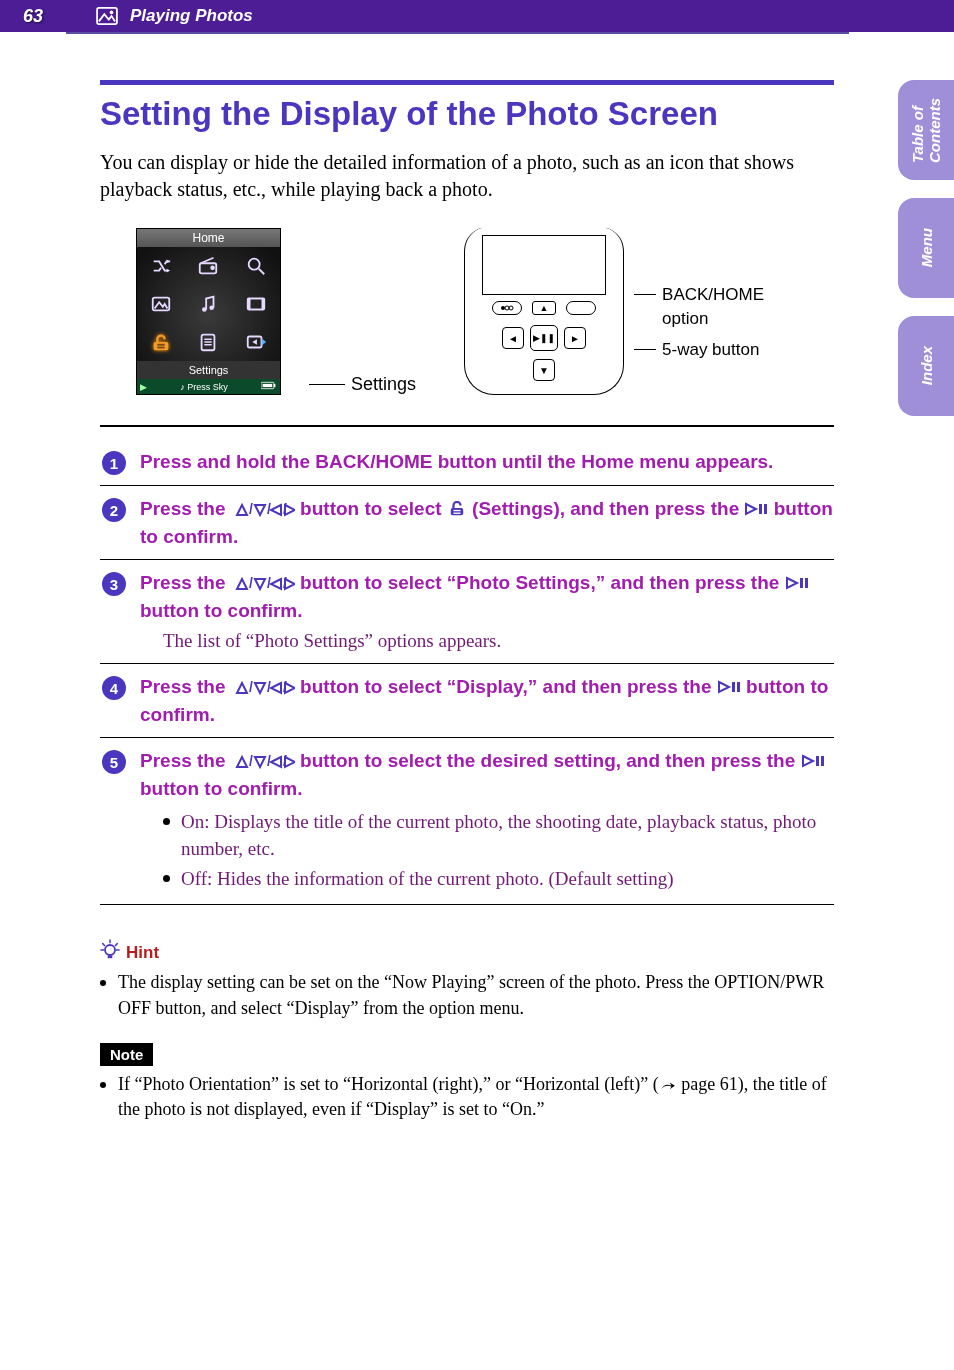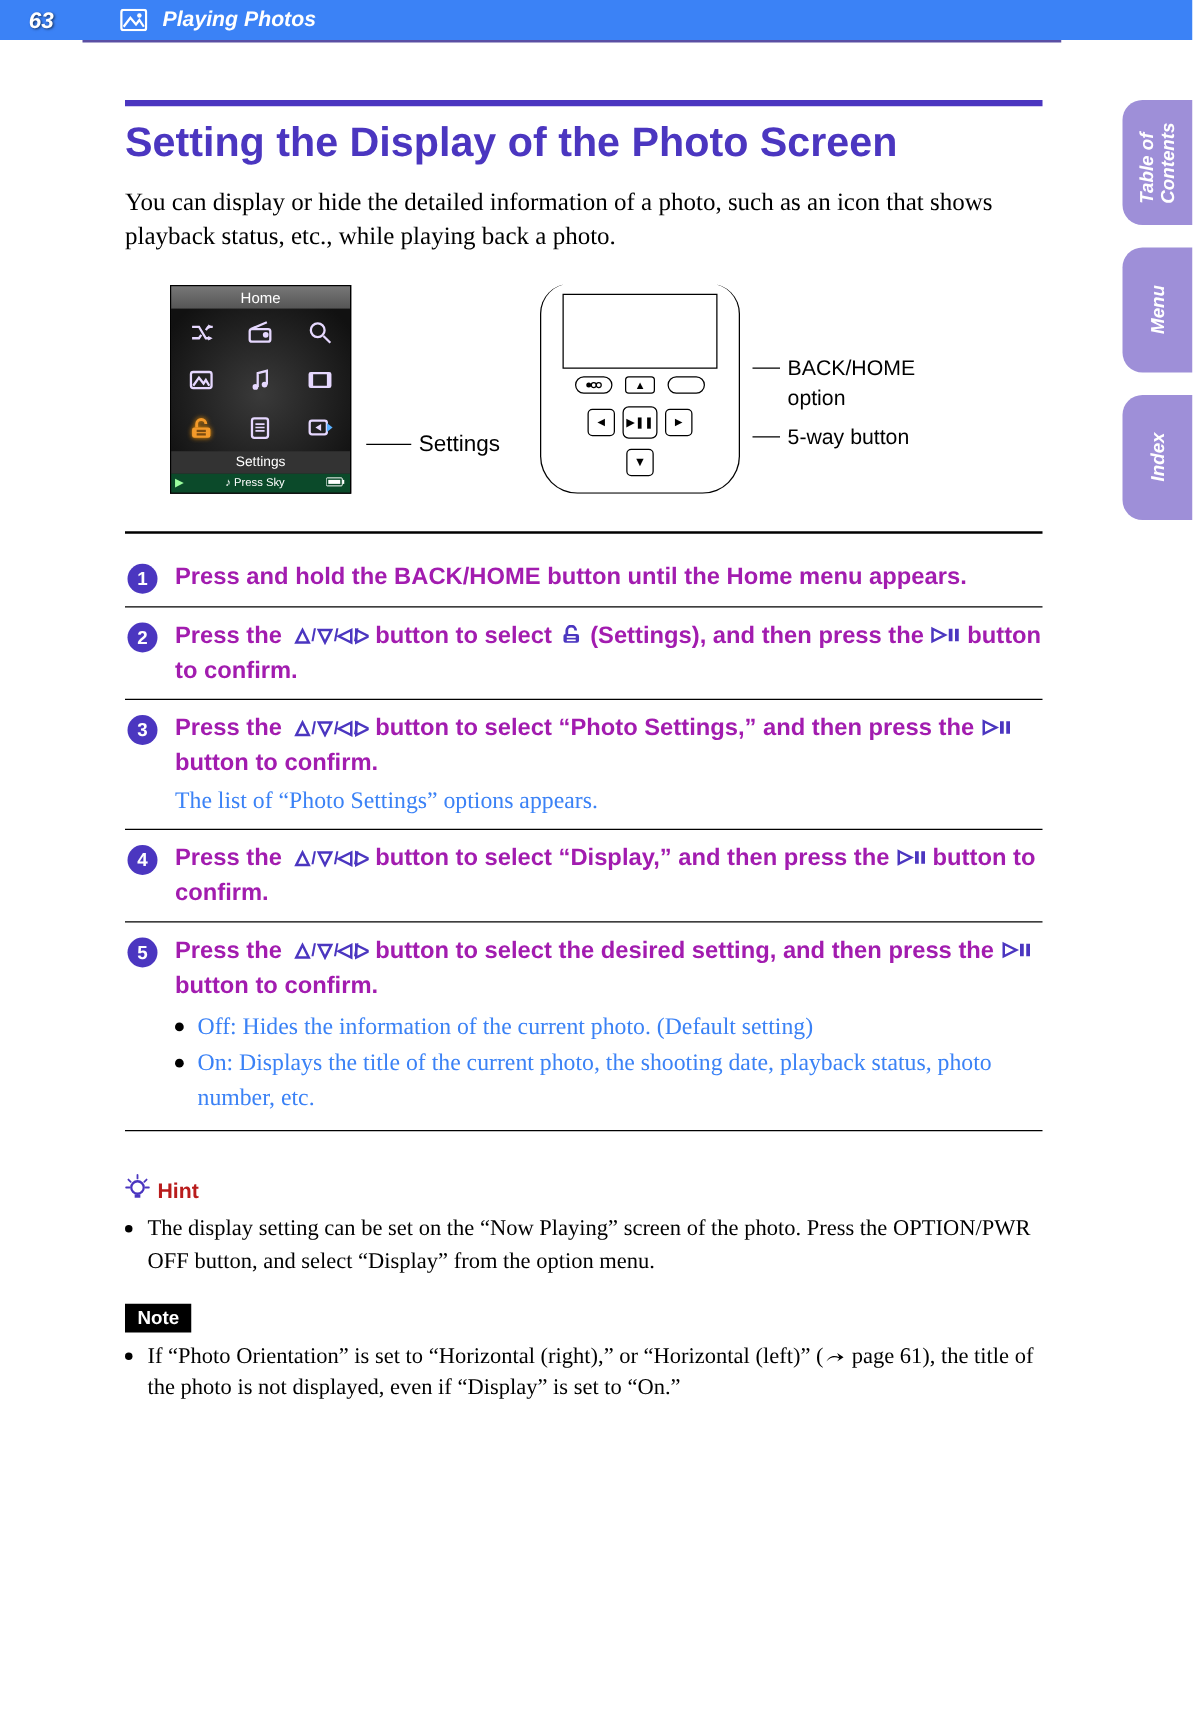--- a/index.html
+++ b/index.html
@@ -4,21 +4,21 @@
 <style>
   * { box-sizing: border-box; margin: 0; padding: 0; }
   body {
     font-family: "Times New Roman", Georgia, serif;
     background: #fff;
     width: 954px;
     margin: 0 auto;
     position: relative;
   }
   .header {
-    background: #3b82f6;
+    background: #4c1d95;
     height: 32px;
     display: flex;
     align-items: center;
     color: #fff;
     position: relative;
   }
   .page-num-outer {
     width: 66px;
     height: 32px;
     display: flex;
@@ -103,22 +103,22 @@
   }
   .intro {
     font-size: 20px;
     line-height: 1.35;
     color: #000;
     margin-bottom: 24px;
   }
 
   .figures {
     display: flex;
-    align-items: center;
-    gap: 12px;
+    align-items: flex-end;
+    gap: 28px;
     margin-left: 36px;
     margin-bottom: 30px;
   }
 
   
   .home-screen {
     width: 145px;
     background: #1a1a1a;
     border: 1px solid #000;
   }
@@ -295,23 +295,24 @@
     font-weight: bold;
     color: #a21caf;
     line-height: 1.35;
   }
   .step-title .nav-glyph, .step-title .play-glyph, .step-title .settings-glyph {
     display:inline-block;
     vertical-align:-2px;
   }
   .step-title svg { height:16px; }
   .step-text {
-    color: #3b82f6;
+    color: #701a75;
     margin-top: 4px;
     line-height: 1.35;
+    margin-left: 23px;
   }
   ul.opts {
     list-style: none;
     margin-top: 6px;
   }
   ul.opts li {
     position: relative;
     padding-left: 18px;
     line-height: 1.45;
     margin-bottom: 2px;
@@ -619,22 +620,22 @@
               <path d="M50 4 L40 9 L50 14 Z" fill="none" stroke="#4b36c0" stroke-width="2"></path>
               <text x="52" y="13" font-size="14" fill="#4b36c0" font-family="Arial" font-weight="bold">/</text>
               <path d="M56 4 L66 9 L56 14 Z" fill="none" stroke="#4b36c0" stroke-width="2" transform="translate(-2,0)"></path>
             </svg></span><span> button to select the desired setting, and then press the </span><span class="play-glyph"><svg viewBox="0 0 24 14" width="24">
               <path d="M2 2 L12 7 L2 12 Z" fill="none" stroke="#4b36c0" stroke-width="2"></path>
               <rect x="15" y="2" width="3" height="10" fill="#4b36c0"></rect>
               <rect x="20" y="2" width="3" height="10" fill="#4b36c0"></rect>
             </svg></span><span> button to confirm.</span>
       </div>
       <ul class="opts step-text">
+        <li>On: Displays the title of the current photo, the shooting date, playback status, photo number, etc.</li>
         <li>Off: Hides the information of the current photo. (Default setting)</li>
-        <li>On: Displays the title of the current photo, the shooting date, playback status, photo number, etc.</li>
       </ul>
     </div>
   </div>
 
   <div class="hint-block">
     <div class="hint-header">
       <span><svg viewBox="0 0 22 24">
             <circle cx="11" cy="12" r="5.5" fill="none" stroke="#4b36c0" stroke-width="2"></circle>
             <rect x="8.5" y="18" width="5" height="3" fill="#4b36c0"></rect>
             <g stroke="#4b36c0" stroke-width="1.6" stroke-linecap="round">

